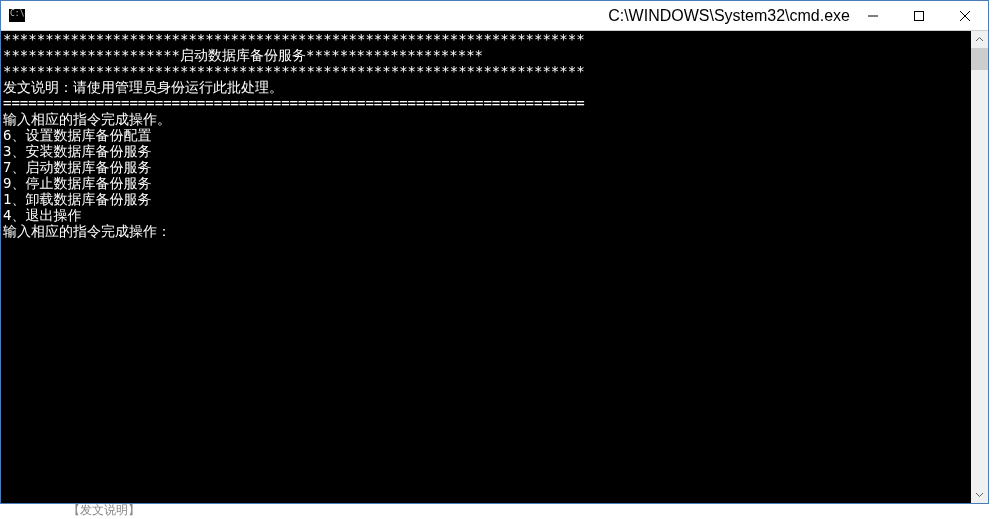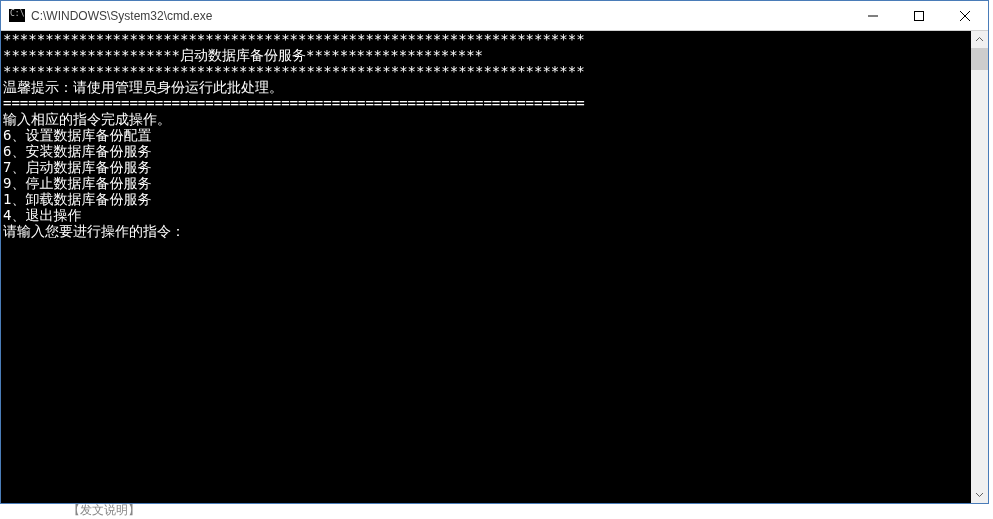--- a/index.html
+++ b/index.html
@@ -48,23 +48,24 @@
     .titlebar-icon-text {
       color: #c0c0c0;
       font-size: 8px;
       font-family: "Consolas", monospace;
       line-height: 1;
       position: absolute;
       top: 1px;
       left: 1px;
     }
     .titlebar-title {
-      font-size: 12px;
-      color: #404040;
-      flex: 1;
+      font-size: 16px;
+      color: #000000;
+      flex: 1;
+      text-align: right;
     }
     .titlebar-controls {
       display: flex;
       height: 100%;
     }
     .titlebar-btn {
       width: 46px;
       height: 100%;
       display: flex;
       align-items: center;
@@ -163,30 +164,30 @@
             <line x1="0" y1="0" x2="10" y2="10" stroke="#000" stroke-width="1"></line>
             <line x1="10" y1="0" x2="0" y2="10" stroke="#000" stroke-width="1"></line>
           </svg>
       </div>
     </div>
   </div>
   <div class="console-wrap">
     <div class="console-area"><span class="console-line">*********************************************************************</span>
 <span class="console-line">*********************启动数据库备份服务*********************</span>
 <span class="console-line">*********************************************************************</span>
-<span class="console-line">温馨提示：请使用管理员身份运行此批处理。</span>
+<span class="console-line">发文说明：请使用管理员身份运行此批处理。</span>
 <span class="console-line">=====================================================================</span>
 <span class="console-line">输入相应的指令完成操作。</span>
 <span class="console-line">6、设置数据库备份配置</span>
-<span class="console-line">6、安装数据库备份服务</span>
+<span class="console-line">3、安装数据库备份服务</span>
 <span class="console-line">7、启动数据库备份服务</span>
 <span class="console-line">9、停止数据库备份服务</span>
 <span class="console-line">1、卸载数据库备份服务</span>
 <span class="console-line">4、退出操作</span>
-<span class="console-line">请输入您要进行操作的指令：</span></div>
+<span class="console-line">输入相应的指令完成操作：</span></div>
     <div class="scrollbar">
       <div class="scrollbar-btn">
         <svg viewBox="0 0 7 7">
             <polyline points="0,5 3.5,1.5 7,5" fill="none" stroke="#606060" stroke-width="1"></polyline>
           </svg>
       </div>
       <div class="scrollbar-track">
         <div class="scrollbar-thumb"></div>
       </div>
       <div class="scrollbar-btn">

